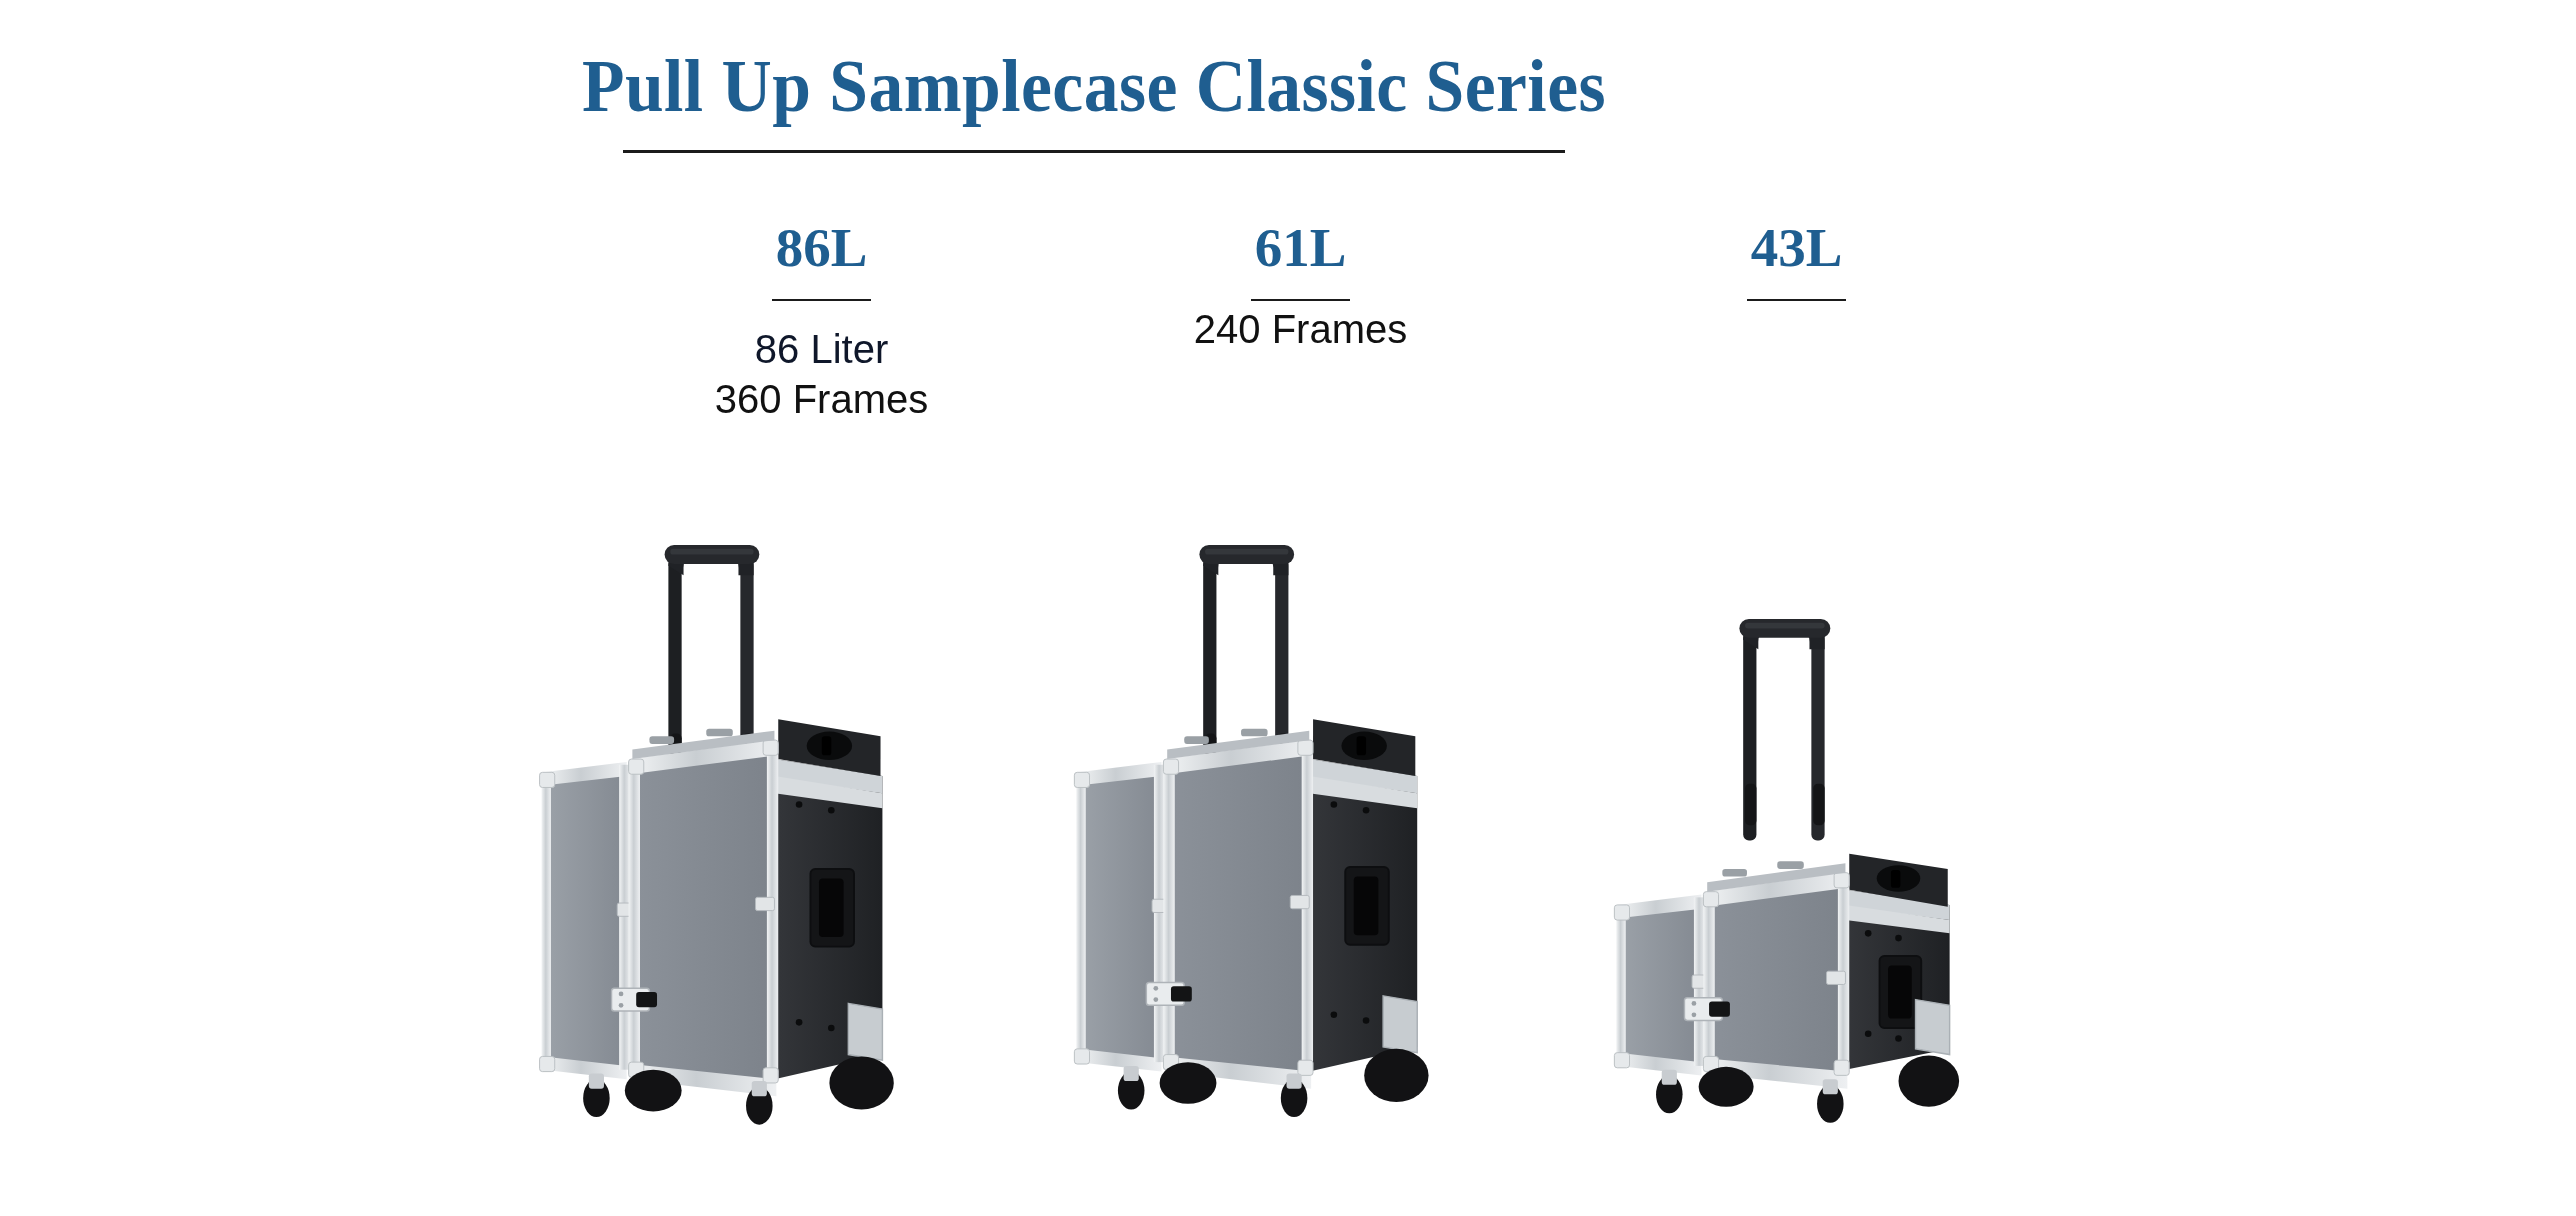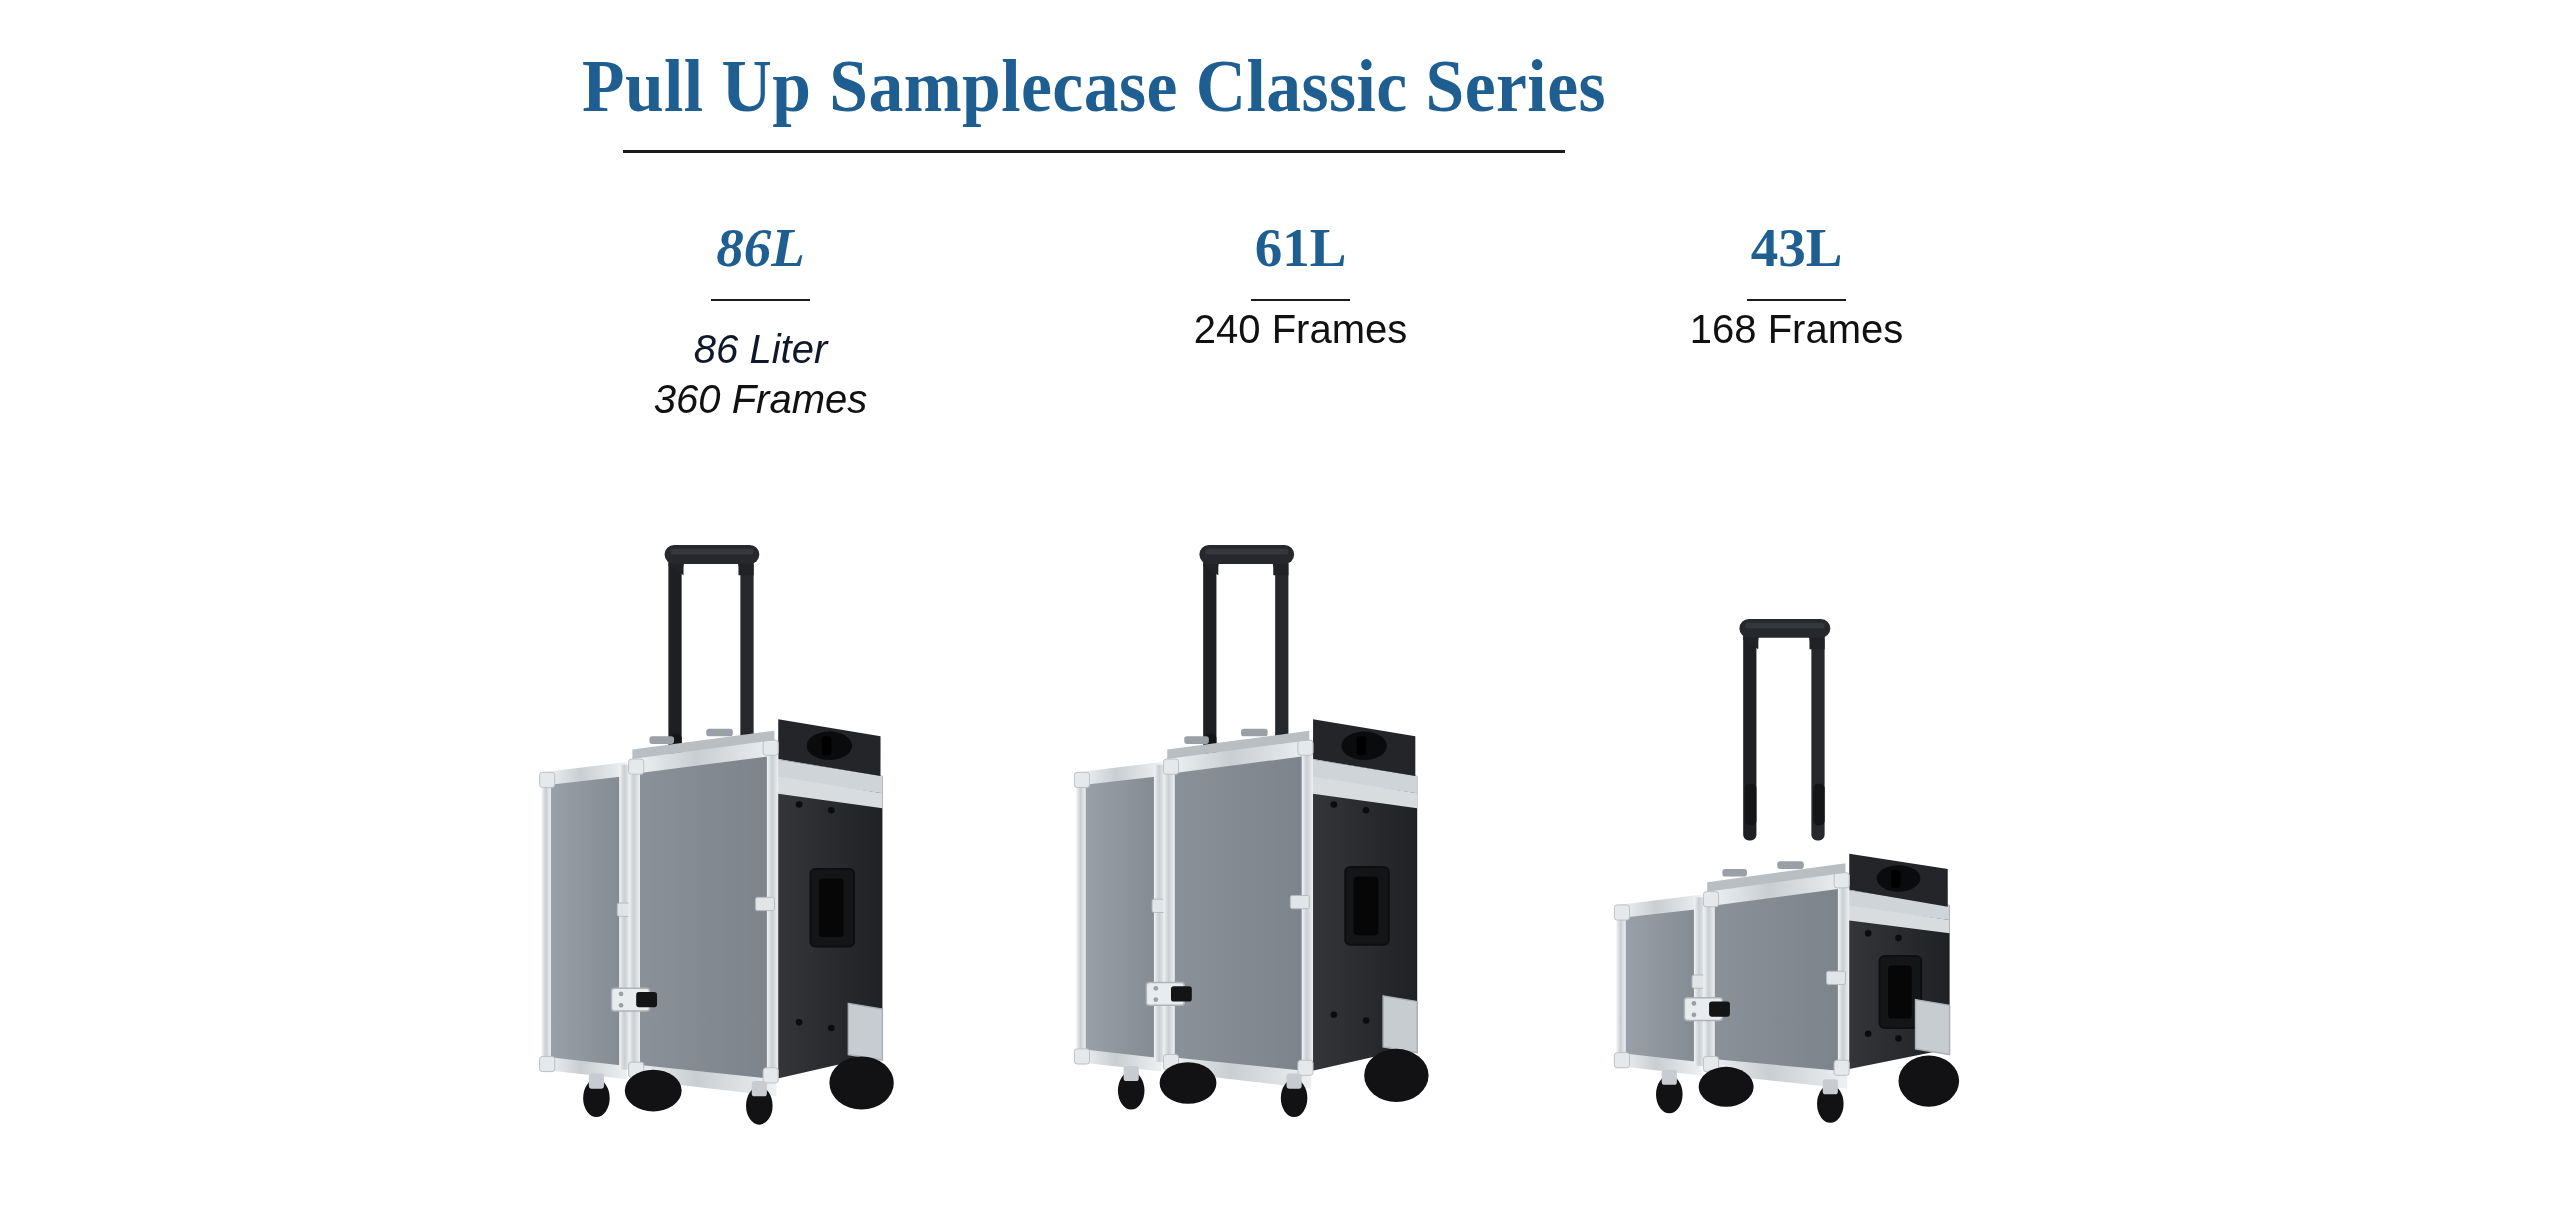--- a/index.html
+++ b/index.html
@@ -48,21 +48,21 @@
     left: 0;
     width: 2576px;
     height: 246px;
   }
   .spec-col {
     position: absolute;
     top: 0;
     width: 417px;
     text-align: center;
   }
-  .spec-col--0 { left: 552px; font-style: italic; }
+  .spec-col--0 { left: 613px; }
   .spec-col--1 { left: 1092px; }
   .spec-col--2 { left: 1588px; }
 
   .spec-size {
     font-family: "Liberation Serif", "DejaVu Serif", serif;
     font-weight: bold;
     font-size: 55px;
     line-height: 1;
     color: #1f5e90;
     letter-spacing: 0px;
@@ -127,21 +127,20 @@
 
   <div class="spec-col spec-col--1">
     <div class="spec-size">61L</div>
     <div class="spec-rule"></div>
     <div class="spec-frames">240 Frames</div>
   </div>
 
   <div class="spec-col spec-col--2">
     <div class="spec-size">43L</div>
     <div class="spec-rule"></div>
-    <div class="spec-frames">168 Frames</div>
   </div>
 
 </div>
 
 <div class="products">
 
   <div class="product product--0">
     <svg width="398" height="644" viewBox="0 0 420 680" xmlns="http://www.w3.org/2000/svg">
       <defs>
         <linearGradient id="panelA0" x1="0" y1="0" x2="1" y2="0">

